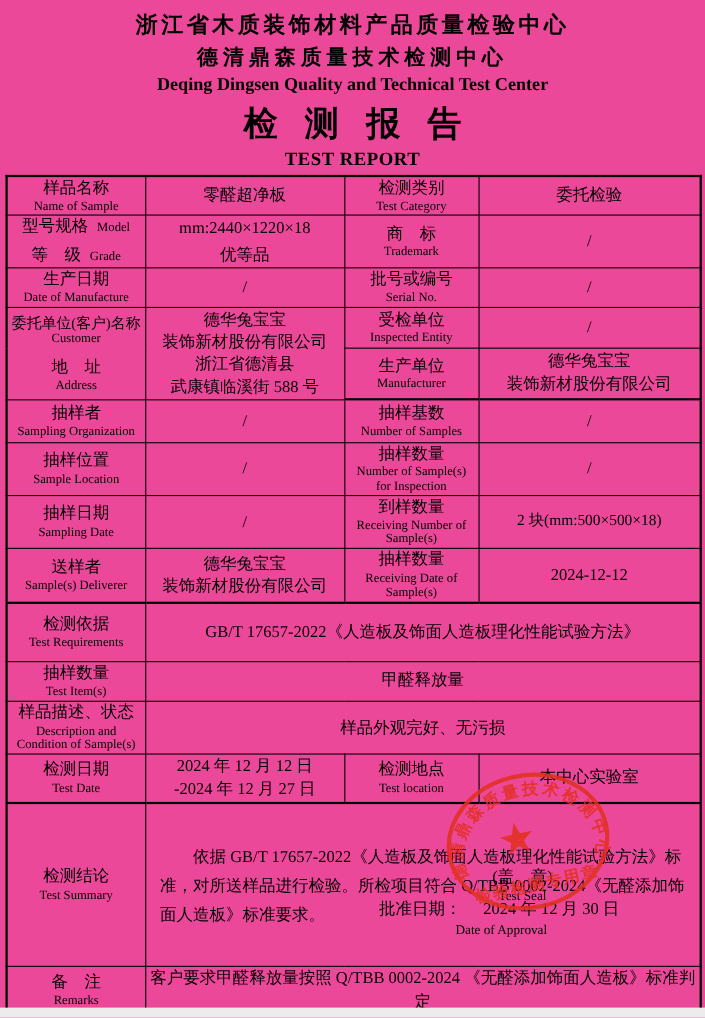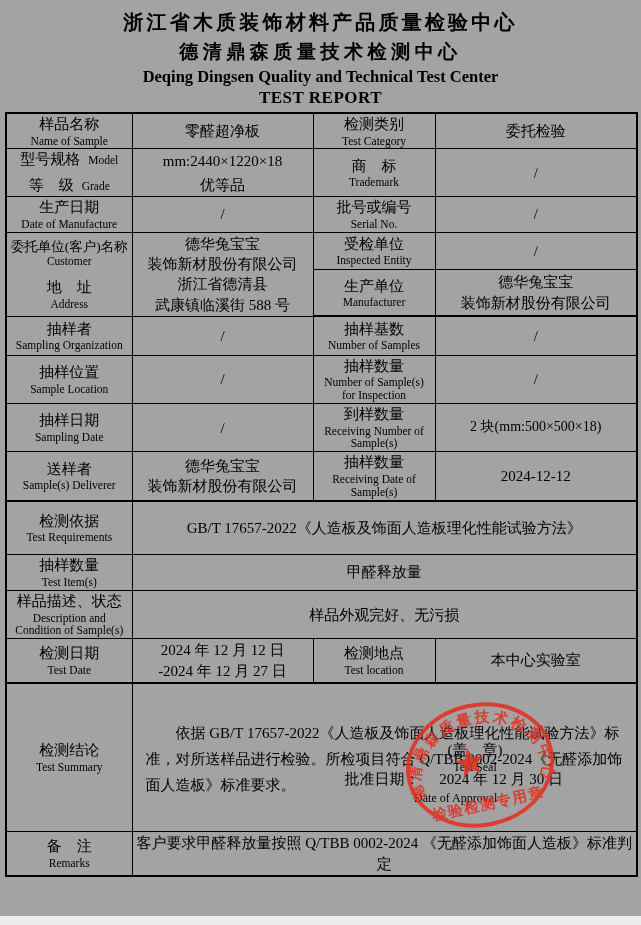--- a/index.html
+++ b/index.html
@@ -1,18 +1,18 @@
 <!DOCTYPE html>
 <html><head>
 <meta charset="utf-8">
 <style>
   * { margin:0; padding:0; box-sizing:border-box; }
   html,body { background:#fff; }
   body { font-family:"Liberation Serif","DejaVu Serif",serif; color:#000; }
-  .page { position:relative; width:641px; height:925px; background:#a3a3a3; overflow:hidden; }
+  .page { position:relative; width:641px; height:925px; background:#ec4899; overflow:hidden; }
 
   
   .hdr { text-align:center; padding-top:9px; }
   .hdr .org-cn   { font-size:20px; font-weight:600; letter-spacing:0.16em; }
   .hdr .org-en   { font-size:17px; font-weight:700; margin-top:2px; }
   .hdr .ctr-cn   { font-size:19px; font-weight:600; letter-spacing:0.24em; margin-top:3px; }
   .hdr .ctr-en   { font-size:16.5px; font-weight:700; margin-top:2px; }
   .hdr .ttl-cn   { font-size:31px; font-weight:700; letter-spacing:0.8em; padding-left:0.8em; margin-top:5px; }
   .hdr .ttl-en   { font-size:17px; font-weight:700; letter-spacing:0.5px; margin-top:1px; }
 
@@ -46,20 +46,21 @@
 </style>
 </head>
 <body>
 
 <div class="page">
 
   <div class="hdr">
     <div class="org-cn">浙江省木质装饰材料产品质量检验中心</div>
     <div class="ctr-cn">德清鼎森质量技术检测中心</div>
     <div class="ctr-en">Deqing Dingsen Quality and Technical Test Center</div>
+    <div class="ttl-cn">检测报告</div>
     <div class="ttl-en">TEST REPORT</div>
   </div>
 
   <table class="rpt">
     <colgroup>
         <col style="width:126px">
         <col style="width:181px">
         <col style="width:122px">
         <col style="width:202px">
       </colgroup>

